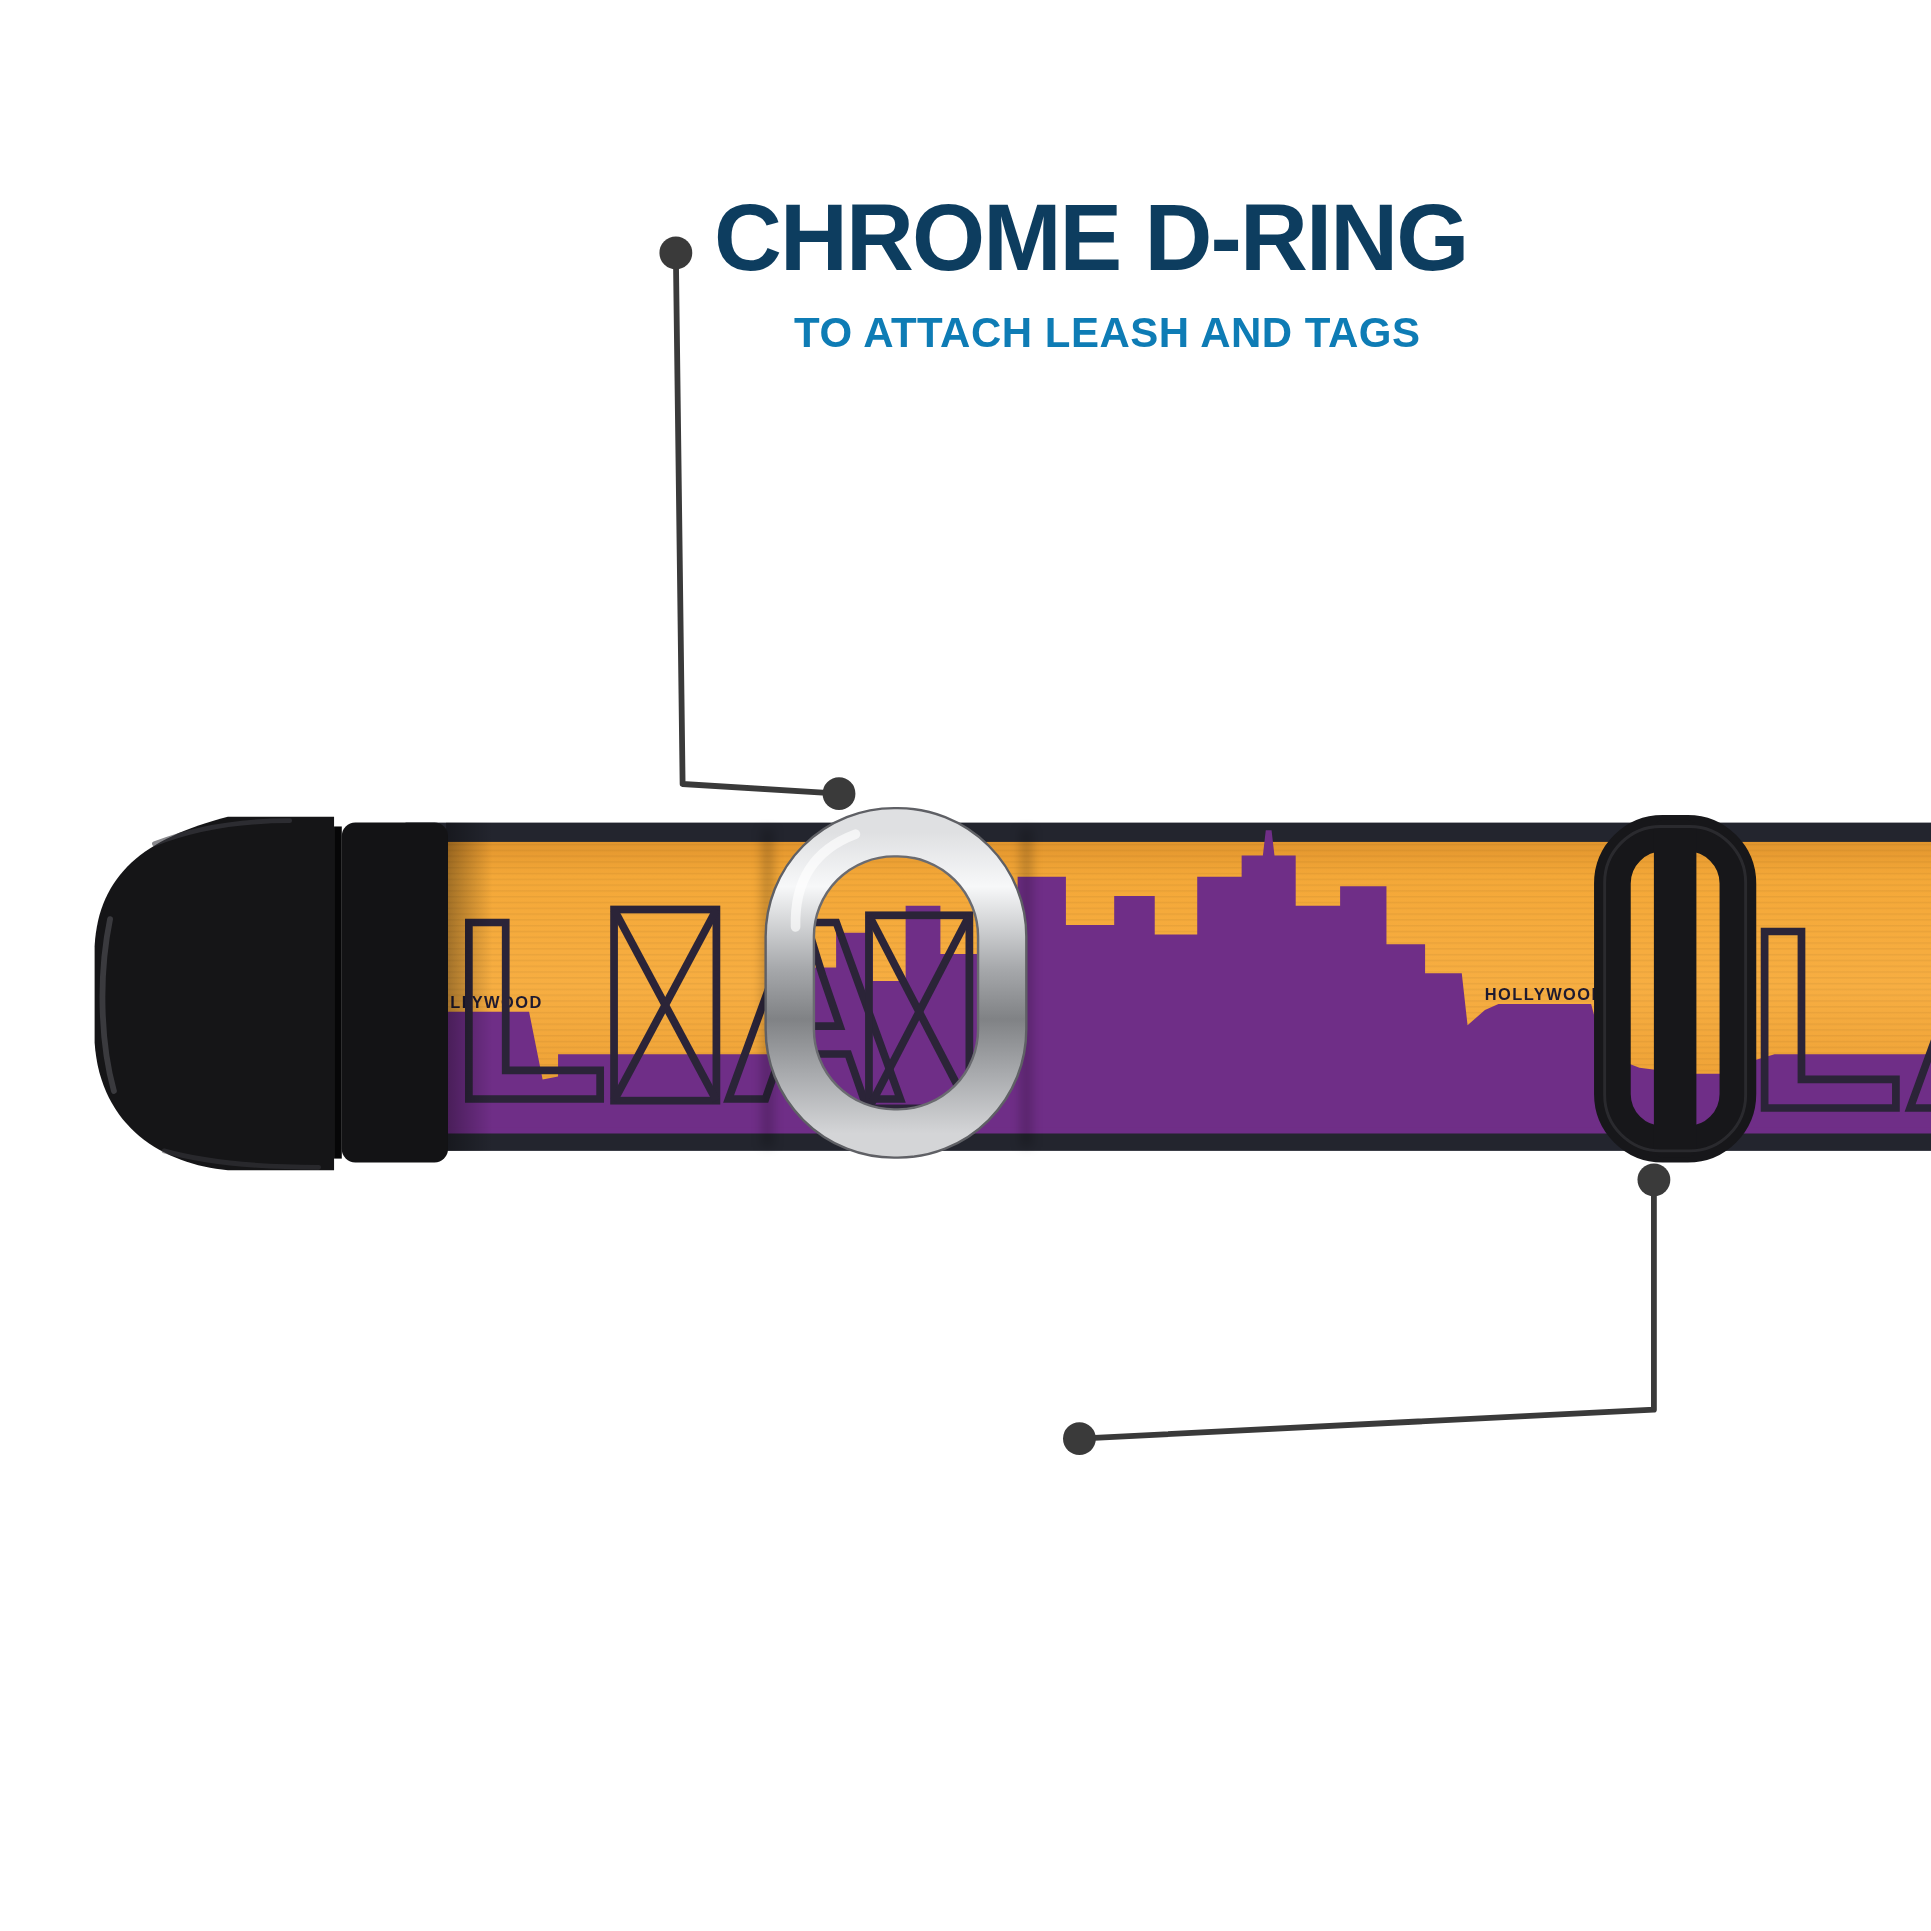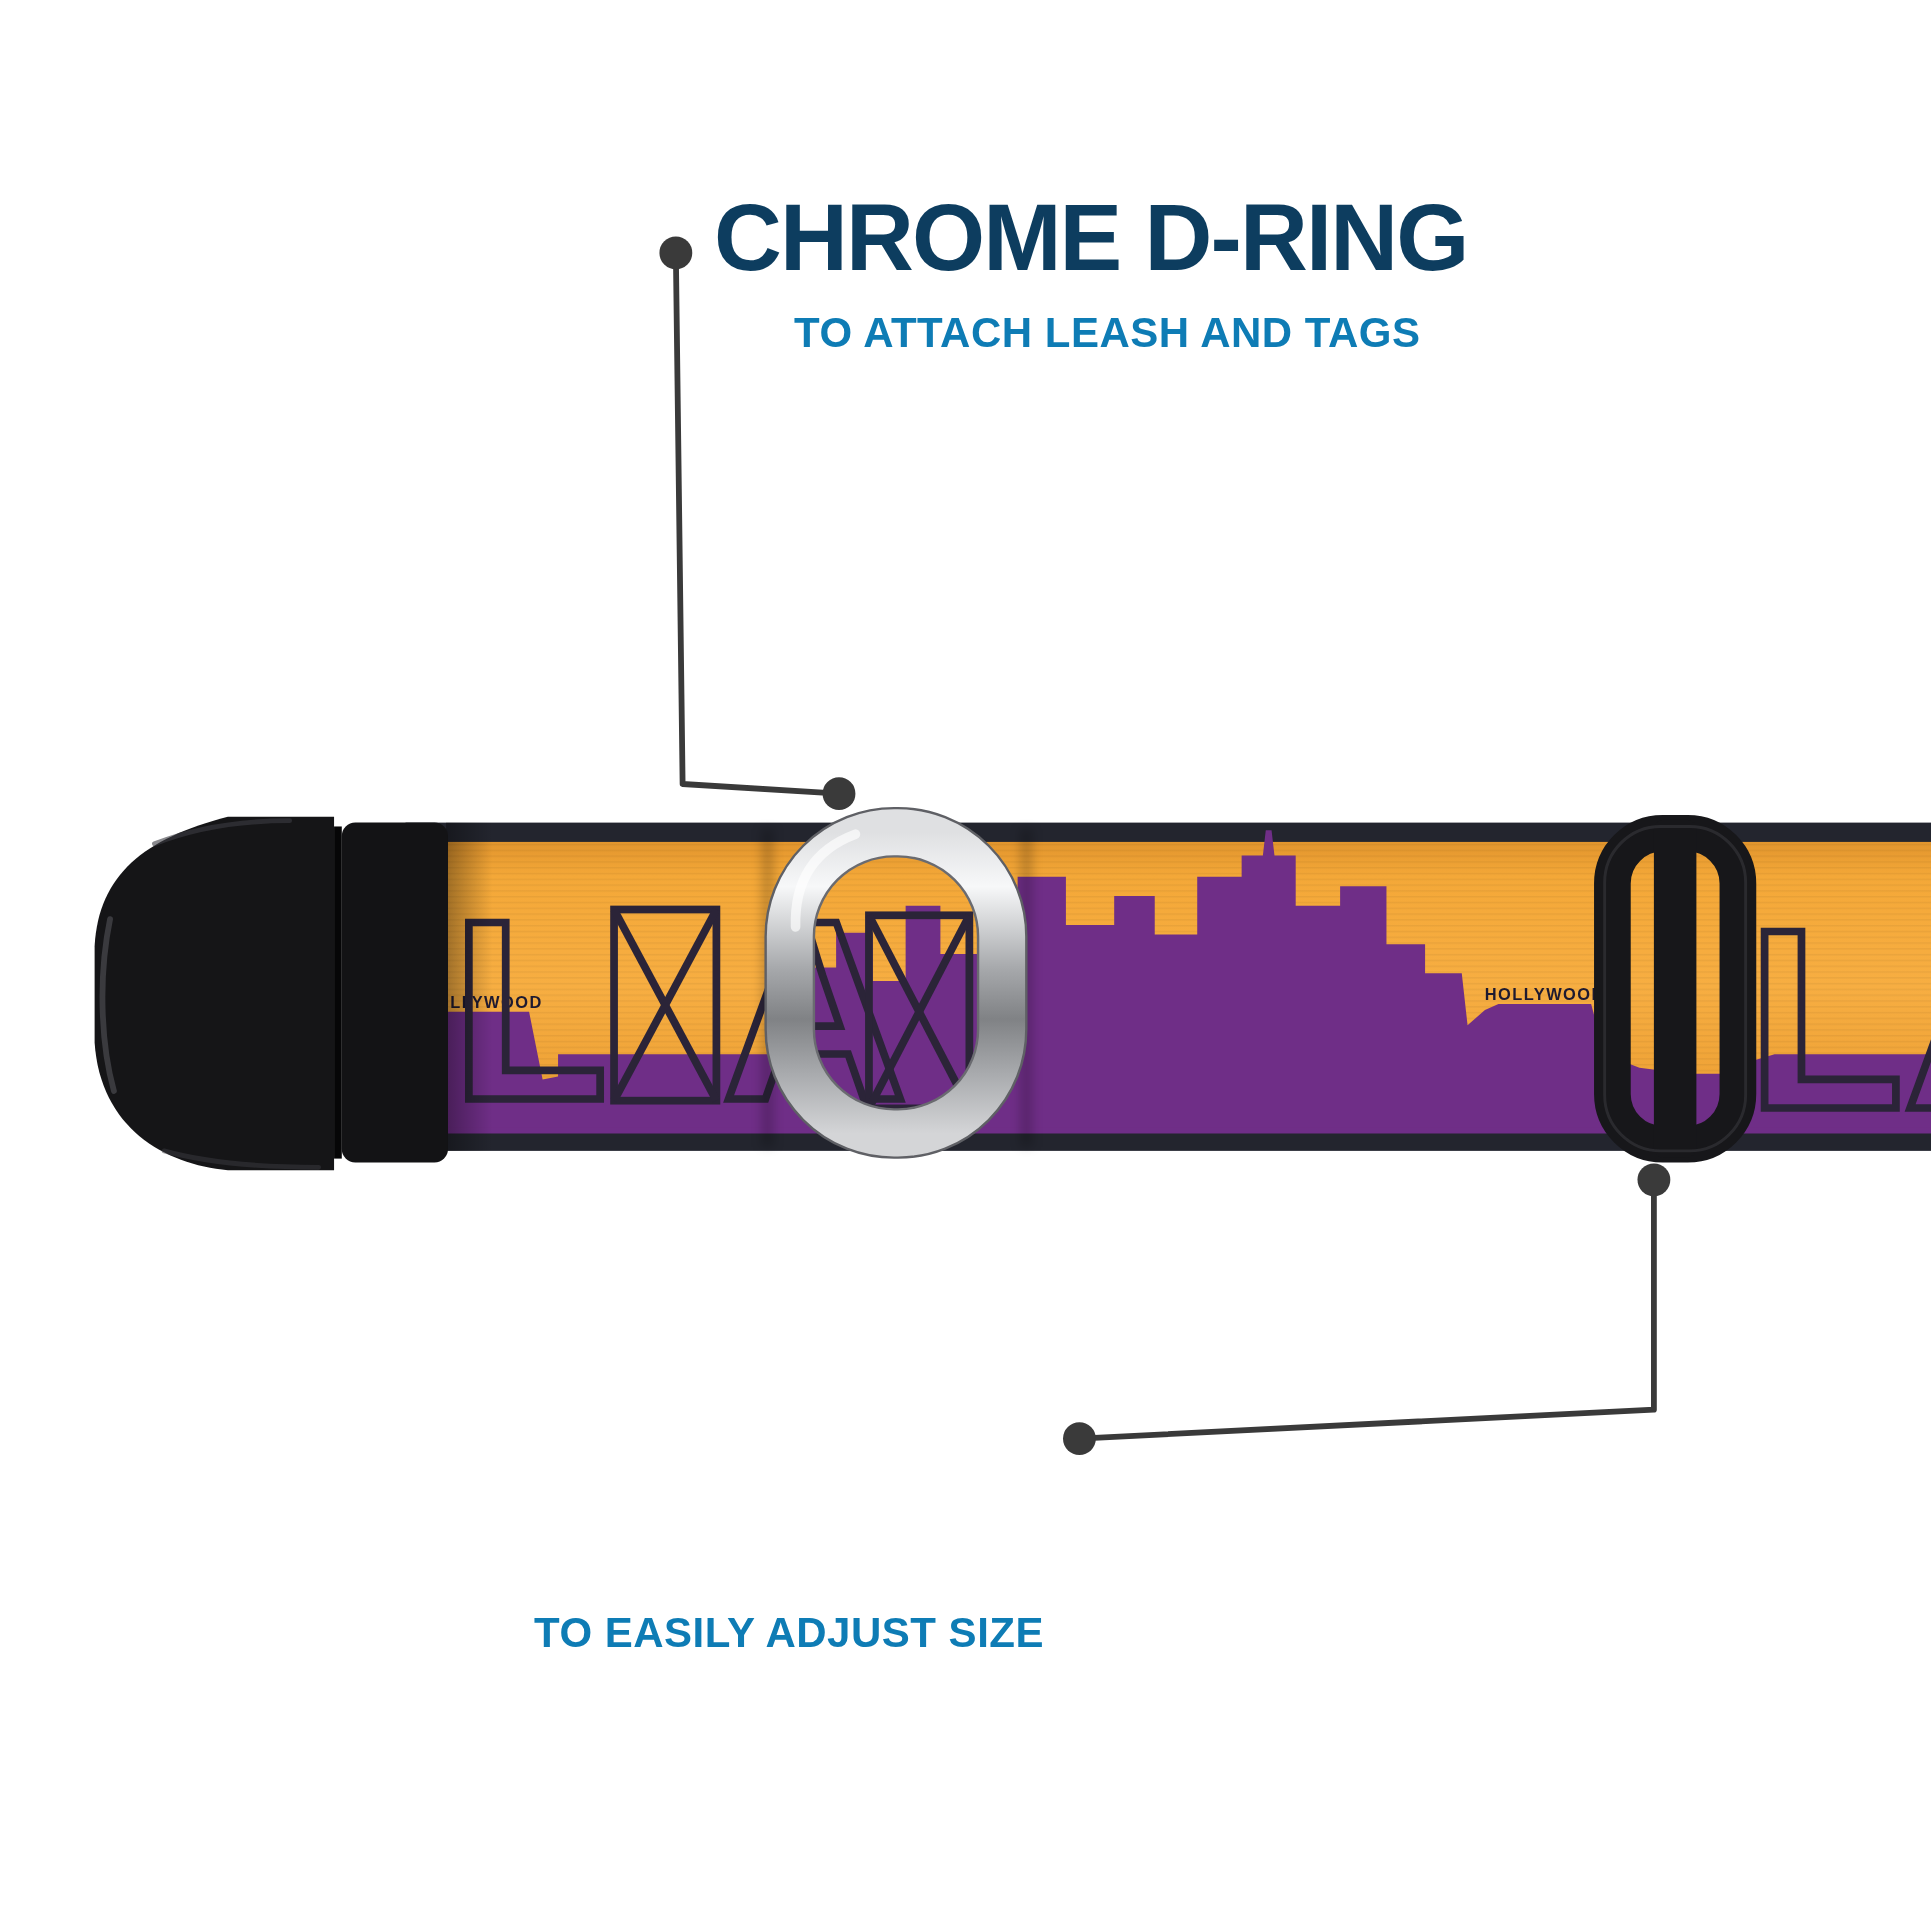--- a/index.html
+++ b/index.html
@@ -137,16 +137,15 @@
     <g stroke="#3a3a3a" stroke-width="6" fill="#3a3a3a" stroke-linejoin="round" stroke-linecap="round">
       <path d="M 1713,1222 L 1713,1460 L 1118,1490" fill="none"></path>
       <circle cx="1713" cy="1222" r="17" stroke="none"></circle>
       <circle cx="1118" cy="1490" r="17" stroke="none"></circle>
     </g>
   </svg>
 
   <div id="dring-title" class="headline">CHROME D-RING</div>
   <div id="dring-sub" class="subhead">TO ATTACH LEASH AND TAGS</div>
 
-  <div id="loop-sub" class="subhead">TO EASILY ADJUST SIZE</div>
 
 </div>
 
 
 </body></html>

